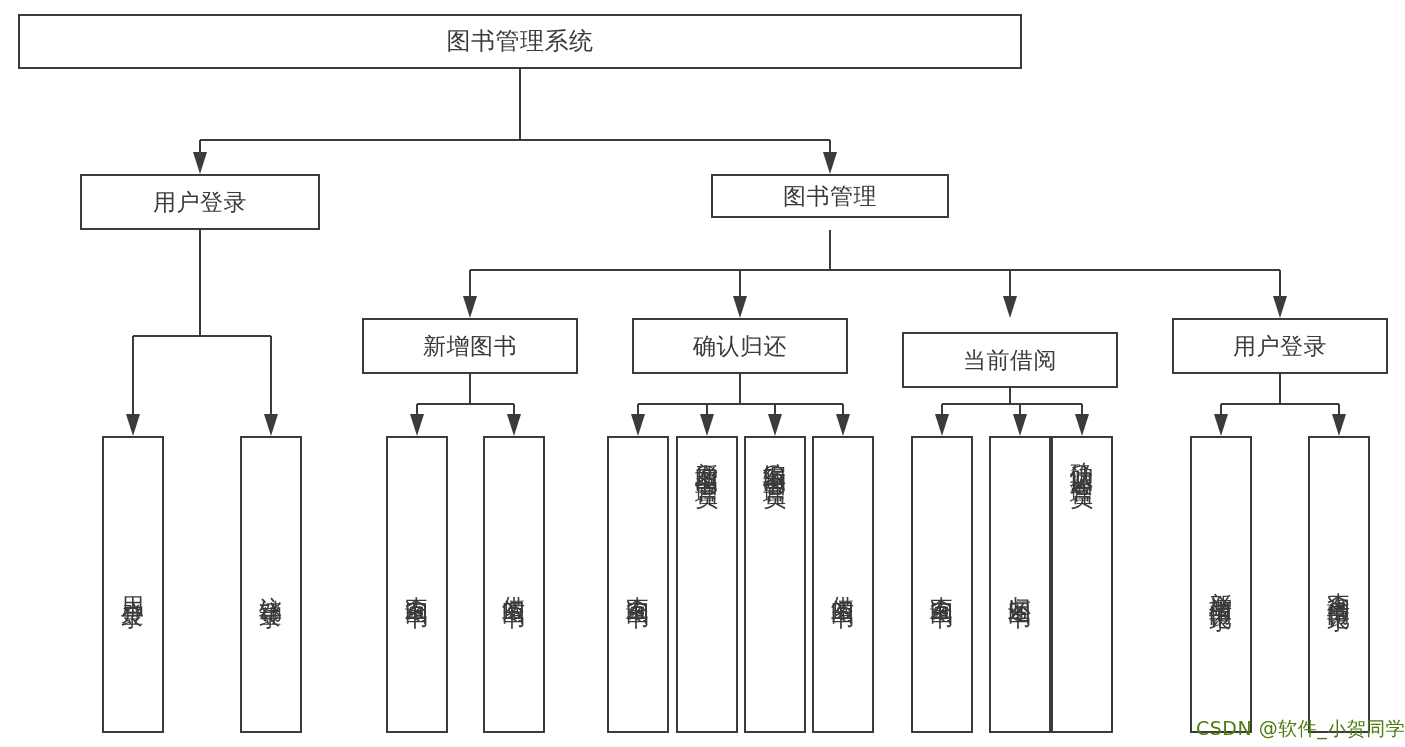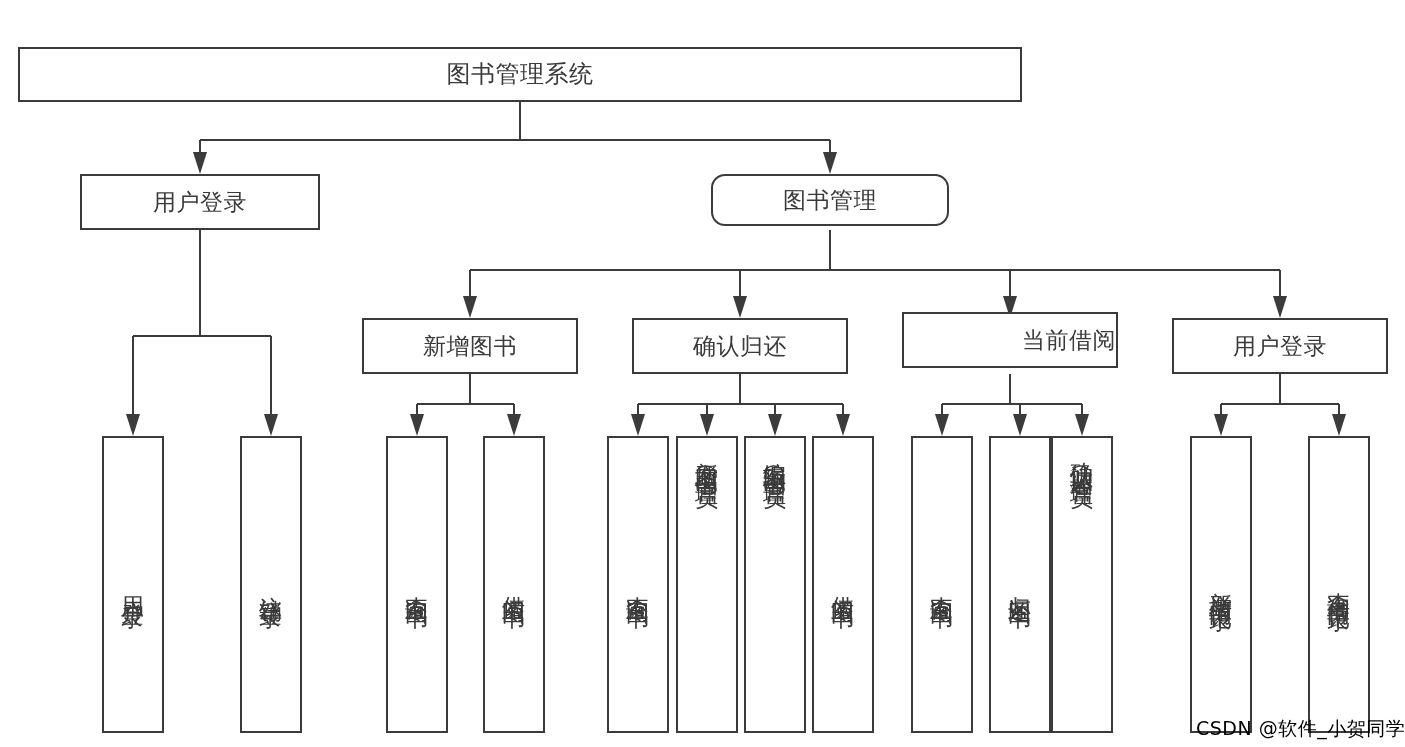--- a/index.html
+++ b/index.html
@@ -74,21 +74,21 @@
     height: 0;
     border-left: 7.5px solid transparent;
     border-right: 7.5px solid transparent;
     border-top: 22px solid #3b3b3b;
   }
 
   
   #watermark {
     position: absolute;
     font-size: 19px;
-    color: #000000;
+    color: #4d7c0f;
     white-space: nowrap;
     letter-spacing: 0.5px;
     pointer-events: none;
   }
 </style>
 </head>
 <body>
 
 <div id="canvas">
 
@@ -141,36 +141,36 @@
       <div class="arrow" style="left: 1074.5px; top: 414px;"></div>
       <div class="conn v" style="left: 1278.75px; top: 374px; height: 30px;"></div>
       <div class="conn h" style="left: 1221px; top: 402.75px; width: 118px;"></div>
       <div class="conn v" style="left: 1219.75px; top: 404px; height: 11px;"></div>
       <div class="arrow" style="left: 1213.5px; top: 414px;"></div>
       <div class="conn v" style="left: 1337.75px; top: 404px; height: 11px;"></div>
       <div class="arrow" style="left: 1331.5px; top: 414px;"></div>
     </div>
 
   <div id="nodes">
-      <div class="node horiz root" style="left: 18px; top: 14px; width: 1004px; height: 55px; margin-top: 33px;">
+      <div class="node horiz root" style="left: 18px; top: 14px; width: 1004px; height: 55px;">
         <span class="label">图书管理系统</span>
       </div>
       <div class="node horiz" style="left: 80px; top: 174px; width: 240px; height: 56px;">
         <span class="label">用户登录</span>
       </div>
-      <div class="node horiz" style="left: 711px; top: 174px; width: 238px; height: 52px; border-radius: 14px;">
+      <div class="node horiz" style="left: 711px; top: 174px; width: 238px; height: 44px;">
         <span class="label">图书管理</span>
       </div>
       <div class="node horiz" style="left: 362px; top: 318px; width: 216px; height: 56px;">
         <span class="label">新增图书</span>
       </div>
       <div class="node horiz" style="left: 632px; top: 318px; width: 216px; height: 56px;">
         <span class="label">确认归还</span>
       </div>
-      <div class="node horiz" style="left: 902px; top: 312px; width: 216px; height: 56px; justify-content: flex-end;">
+      <div class="node horiz" style="left: 902px; top: 332px; width: 216px; height: 56px;">
         <span class="label">当前借阅</span>
       </div>
       <div class="node horiz" style="left: 1172px; top: 318px; width: 216px; height: 56px;">
         <span class="label">用户登录</span>
       </div>
       <div class="node vert" style="left: 102px; top: 436px; width: 62px; height: 297px;">
         <span class="label">用户登录</span>
       </div>
       <div class="node vert" style="left: 240px; top: 436px; width: 62px; height: 297px;">
         <span class="label">注销登录</span>

